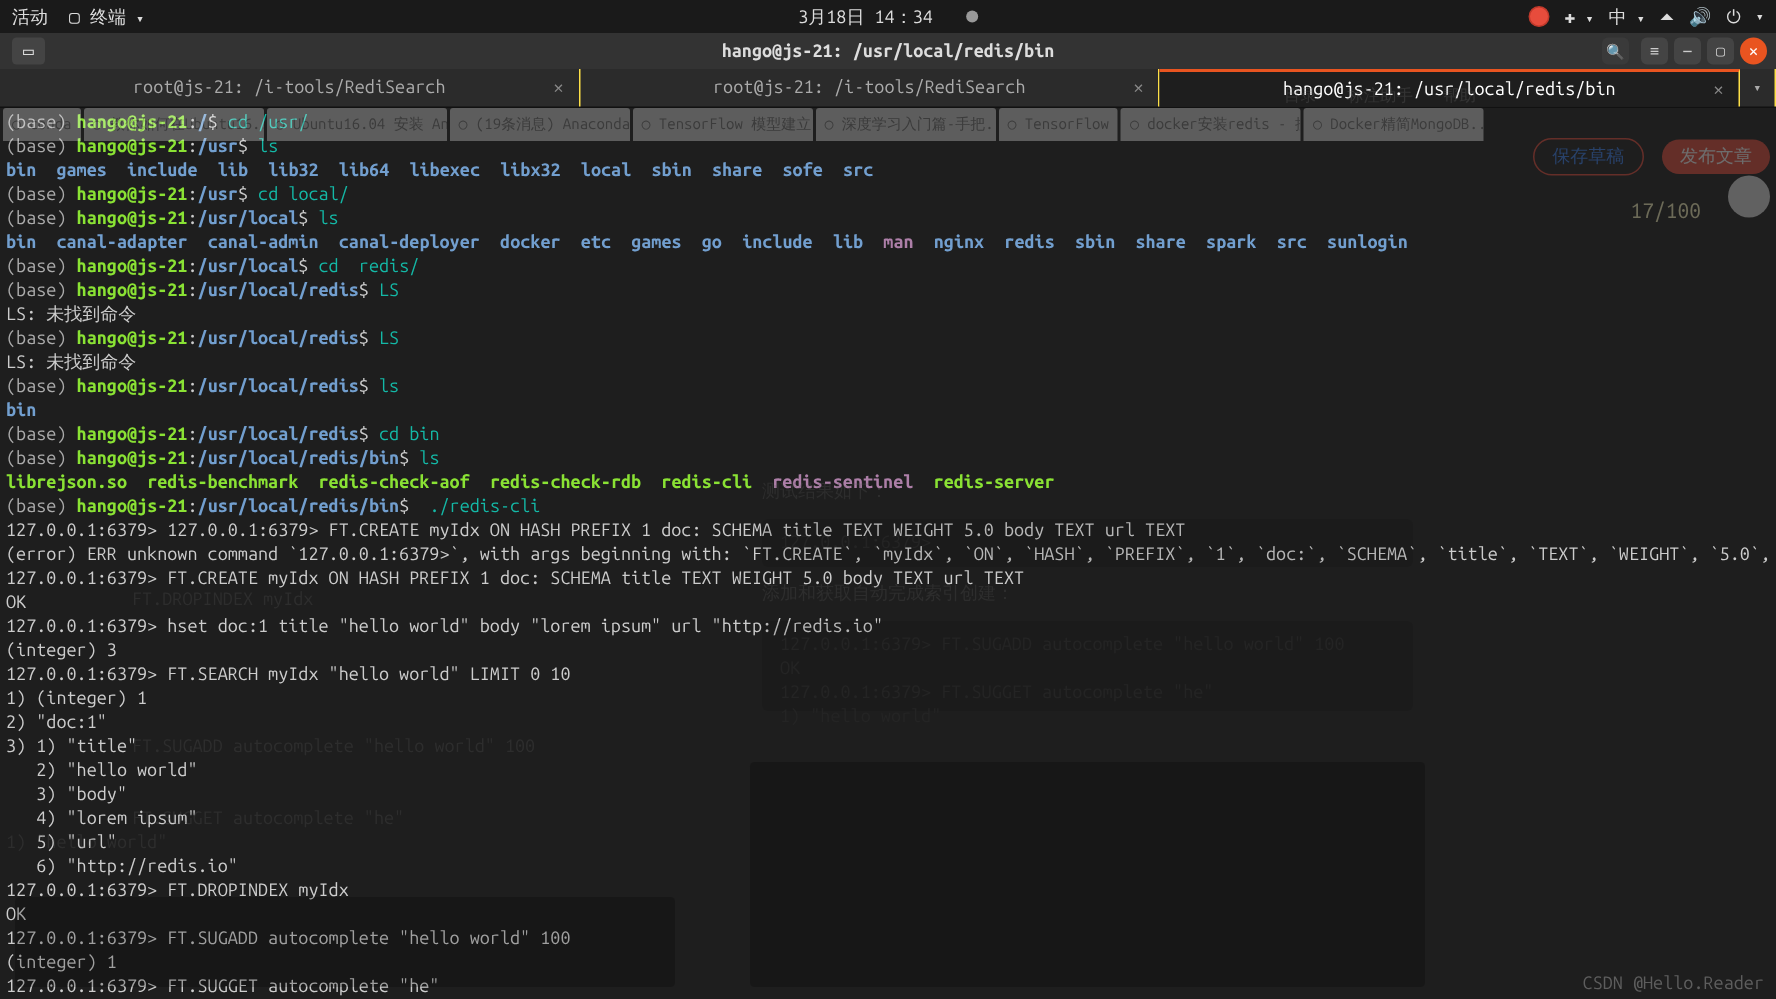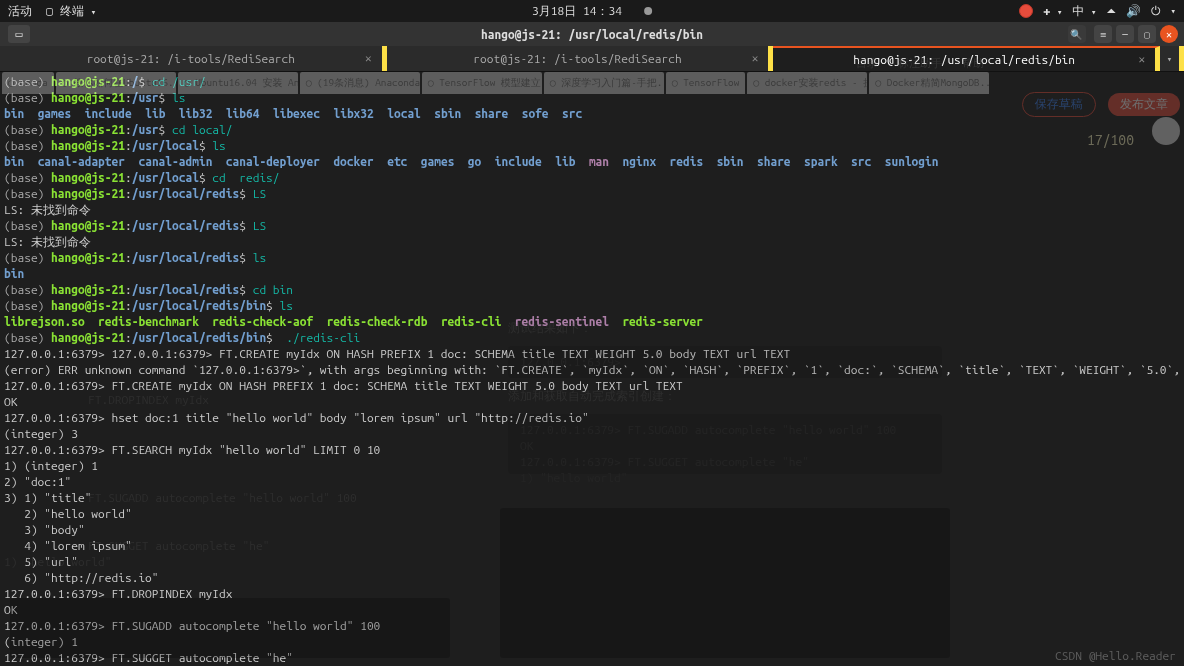--- a/index.html
+++ b/index.html
@@ -12,21 +12,21 @@
 .red-dot { width:14px; height:14px; background:#e74c3c; border-radius:50%; border:1px solid #c0392b; }
 .tri { font-size:9px; }
 .titlebar { height:24px; background:#333; display:flex; align-items:center; padding:0 6px; color:#ddd; font-size:12px; position:relative; }
 .titlebar .title { position:absolute; left:50%; transform:translateX(-50%); font-weight:bold; }
 .titlebar .wbtns { margin-left:auto; display:flex; gap:4px; align-items:center; }
 .wbtn { width:18px; height:18px; border-radius:4px; background:#444; display:flex; align-items:center; justify-content:center; font-size:10px; color:#ccc; }
 .wbtn.search { background:#3a3a3a; margin-right:4px; }
 .wbtn.close { background:#e95420; color:#fff; border-radius:50%; }
 .newtab-btn { width:22px; height:18px; background:#444; border-radius:3px; display:flex; align-items:center; justify-content:center; margin-left:2px; }
 .tabs { height:26px; background:#2b2b2b; display:flex; border-bottom:1px solid #111; }
-.tab { flex:1; display:flex; align-items:center; justify-content:center; color:#aaa; font-size:12px; position:relative; border-right:5px solid #fde047; }
+.tab { flex:1; display:flex; align-items:center; justify-content:center; color:#aaa; font-size:12px; position:relative; border-right:1px solid #fde047; }
 .tab.active { background:#1e1e1e; color:#fff; border-top:2px solid #e95420; }
 .tab .close { position:absolute; right:10px; color:#888; font-size:11px; }
 .term { background:#1e1e1e; height:calc(100% - 72px); padding:2px 4px; font-size:12px; line-height:16px; white-space:pre; overflow:hidden; position:relative; }
 .line span.base { color:#aaa; }
 .line span.user { color:#8ae234; font-weight:bold; }
 .line span.path { color:#729fcf; font-weight:bold; }
 .line span.d { color:#ccc; }
 .line span.cmd { color:#14b8a6; }
 .line span.dir { color:#729fcf; font-weight:bold; }
 .line span.exe { color:#8ae234; font-weight:bold; }

